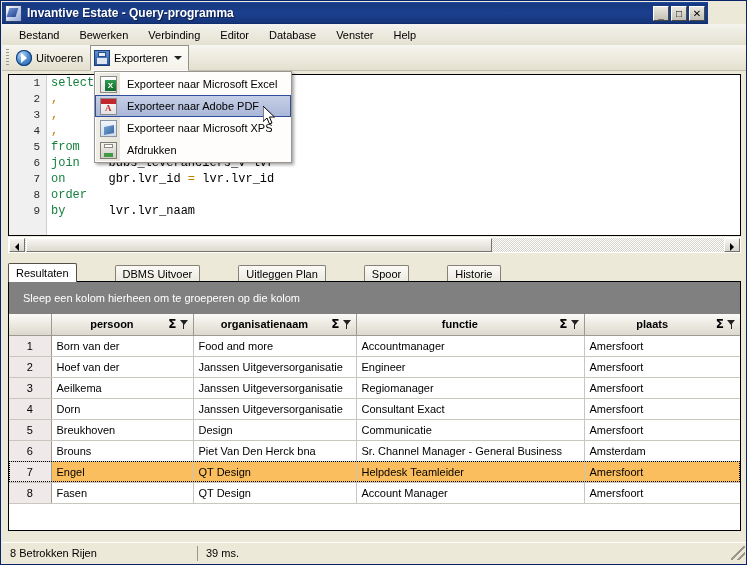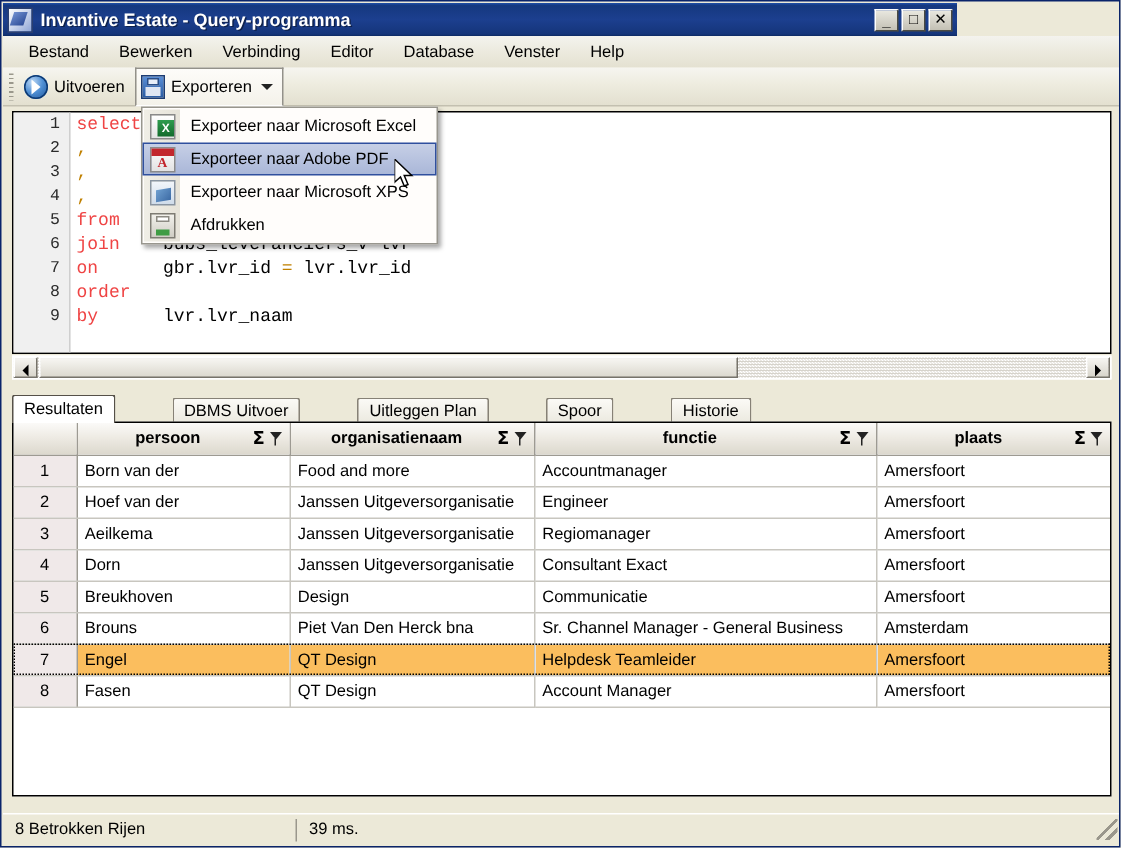--- a/index.html
+++ b/index.html
@@ -12,21 +12,21 @@
   }
   .app{
     position:absolute;left:0;top:0;width:747px;height:565px;
     background:#ece9d8;
     border:1px solid #0a246a;
     box-sizing:border-box;
     overflow:hidden;
   }
   
   .titlebar{
-    position:absolute;left:1px;top:1px;width:636px;height:22px;
+    position:absolute;left:1px;top:1px;width:706px;height:22px;
     background:linear-gradient(to bottom,#1e4ea8 0%,#15387f 8%,#1c3f8f 50%,#15357a 94%,#0d2a63 100%);
     display:flex;align-items:center;
   }
   .title-icon{
     width:15px;height:15px;margin-left:3px;margin-right:5px;
     background:linear-gradient(135deg,#fdfdfd 0%,#cfd9ee 45%,#8fa5d6 100%);
     border:1px solid #2a3f70;position:relative;flex:0 0 auto;
   }
   .title-icon:after{
     content:"";position:absolute;left:2px;top:2px;width:9px;height:9px;
@@ -142,21 +142,21 @@
   .gutter .ln{
     text-align:right;padding-right:6px;color:#2b2b2b;
     font-family:"Liberation Mono","DejaVu Sans Mono",monospace;font-size:11px;line-height:16px;height:16px;
   }
   .code{
     position:absolute;left:42px;top:0;right:0;bottom:0;
     font-family:"Liberation Mono","DejaVu Sans Mono",monospace;font-size:12px;line-height:16px;
     white-space:pre;color:#000;
   }
   .code .ln{height:16px;}
-  .kw{color:#ef4444;font-family:Liberation Mono, monospace;}
+  .kw{color:#15803d;font-family:Liberation Mono, monospace;}
   .pn{color:#c08000;}
   .op{color:#c08000;}
   
   .hscroll{
     position:absolute;left:7px;top:236px;width:733px;height:16px;
     background:#ffffff;
     background-image:repeating-conic-gradient(#ffffff 0% 25%,#d6d3cb 0% 50%);
     background-size:2px 2px;
     border:1px solid #ffffff;box-sizing:border-box;
   }
@@ -321,20 +321,21 @@
 
   <div class="tabs">
     <div class="tab active">Resultaten</div>
     <div class="tab">DBMS Uitvoer</div>
     <div class="tab">Uitleggen Plan</div>
     <div class="tab">Spoor</div>
     <div class="tab">Historie</div>
   </div>
 
   <div class="gridwrap">
+    <div class="groupbar">Sleep een kolom hierheen om te groeperen op die kolom</div>
     <table class="grid">
       <colgroup>
         <col style="width:42px">
         <col style="width:142px">
         <col style="width:163px">
         <col style="width:228px">
         <col style="width:156px">
       </colgroup>
       <thead>
         <tr>

